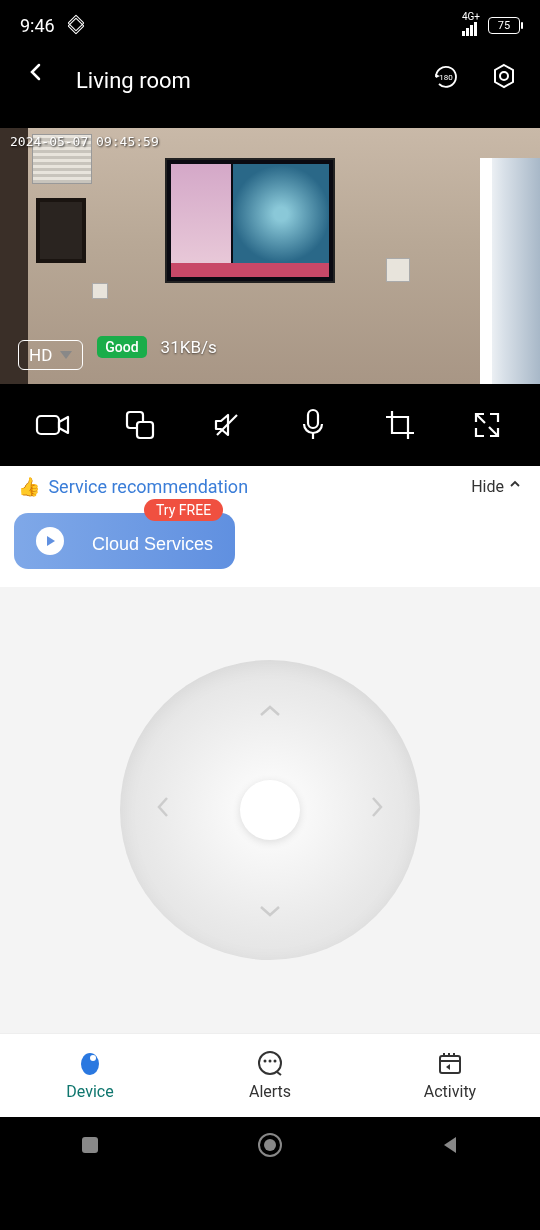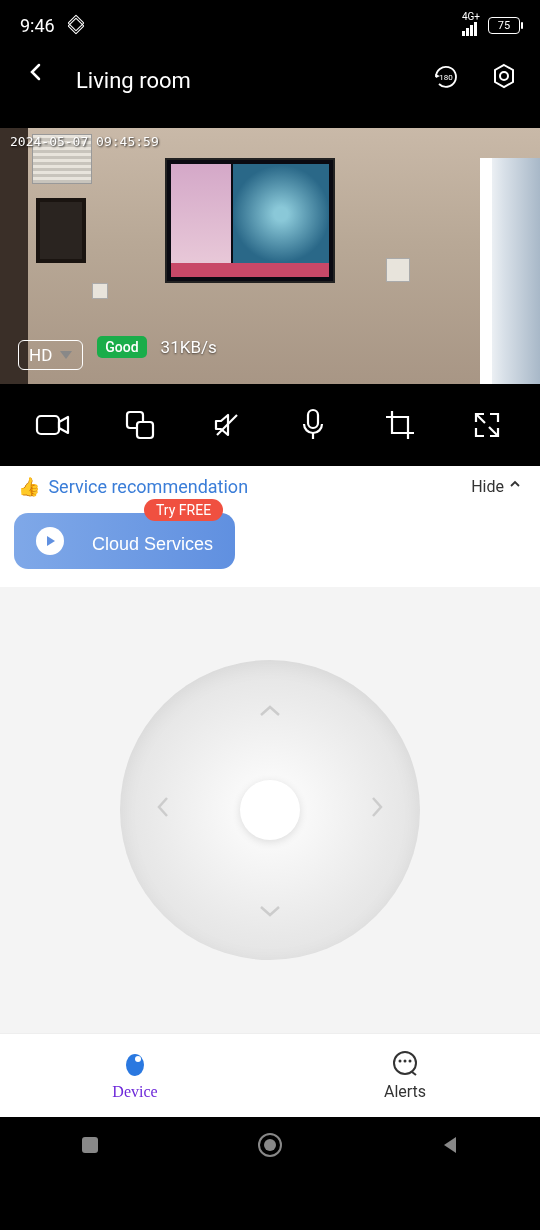--- a/index.html
+++ b/index.html
@@ -66,21 +66,21 @@
   .ptz-center { position:absolute; top:50%; left:50%; width:60px; height:60px; background:#fff; border-radius:50%; transform:translate(-50%,-50%); box-shadow:0 2px 8px rgba(0,0,0,0.12); }
   .ptz-arrow { position:absolute; color:#ccc; font-size:24px; }
   .ptz-up { top:36px; left:50%; transform:translateX(-50%); }
   .ptz-down { bottom:36px; left:50%; transform:translateX(-50%); }
   .ptz-left { left:36px; top:50%; transform:translateY(-50%); }
   .ptz-right { right:36px; top:50%; transform:translateY(-50%); }
   
   
   .bottom-nav { background:#fff; height:84px; display:flex; border-top:1px solid #eee; }
   .nav-item { flex:1; display:flex; flex-direction:column; align-items:center; justify-content:center; gap:6px; font-size:16px; color:#333; }
-  .nav-item.active { color:#6d28d9;font-family:Liberation Serif, serif; }
+  .nav-item.active { color:#0f766e; }
   .nav-ico { width:26px; height:26px; display:flex; align-items:center; justify-content:center; }
   
   
   .sys-nav { height:56px; background:#000; display:flex; align-items:center; justify-content:space-around; }
   .sys-btn { width:28px; height:28px; display:flex; align-items:center; justify-content:center; }
 </style>
 </head>
 <body>
 
 <div class="status-bar">
@@ -255,20 +255,33 @@
       <svg width="26" height="26" viewBox="0 0 26 26">
           <circle cx="13" cy="13" r="11" stroke="#333" stroke-width="2" fill="none"></circle>
           <circle cx="8" cy="11" r="1.5" fill="#333"></circle>
           <circle cx="13" cy="11" r="1.5" fill="#333"></circle>
           <circle cx="18" cy="11" r="1.5" fill="#333"></circle>
           <path d="M20 22 L24 25" stroke="#333" stroke-width="2"></path>
         </svg>
     </div>
     <span>Alerts</span>
   </div>
+  <div class="nav-item">
+    <div class="nav-ico">
+      <svg width="26" height="26" viewBox="0 0 26 26">
+          <rect x="3" y="6" width="20" height="17" rx="2" stroke="#333" stroke-width="2" fill="none"></rect>
+          <line x1="3" y1="11" x2="23" y2="11" stroke="#333" stroke-width="2"></line>
+          <line x1="7" y1="3" x2="7" y2="7" stroke="#333" stroke-width="2"></line>
+          <line x1="12" y1="3" x2="12" y2="7" stroke="#333" stroke-width="2"></line>
+          <line x1="17" y1="3" x2="17" y2="7" stroke="#333" stroke-width="2"></line>
+          <path d="M9 17 L13 14 L13 20 Z" fill="#333"></path>
+        </svg>
+    </div>
+    <span>Activity</span>
+  </div>
 </div>
 
 <div class="sys-nav">
   <div class="sys-btn">
     <svg width="20" height="20" viewBox="0 0 20 20">
         <rect x="2" y="2" width="16" height="16" rx="3" fill="#888"></rect>
       </svg>
   </div>
   <div class="sys-btn">
     <svg width="26" height="26" viewBox="0 0 26 26">

